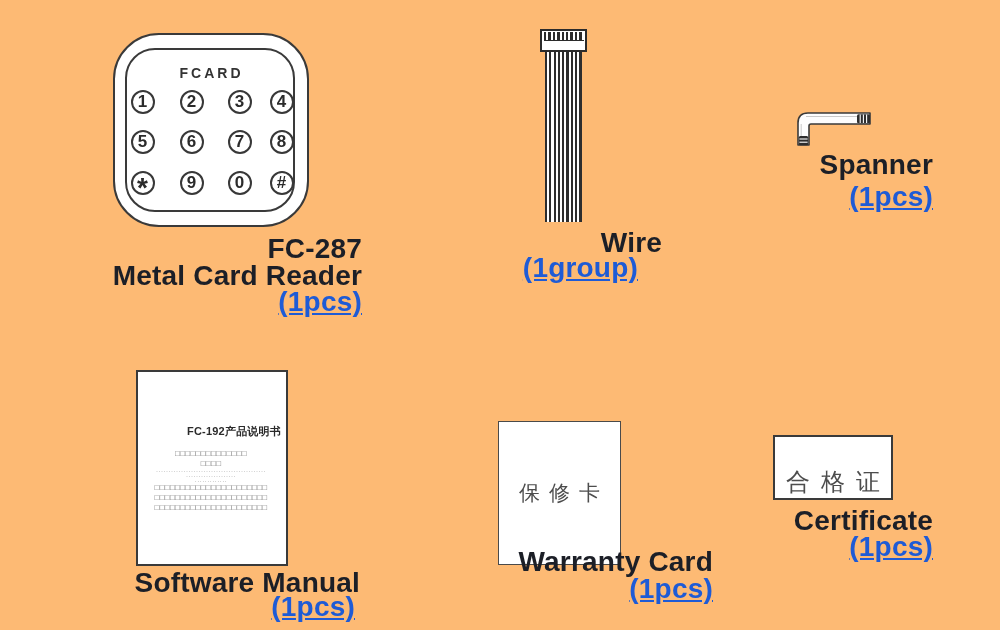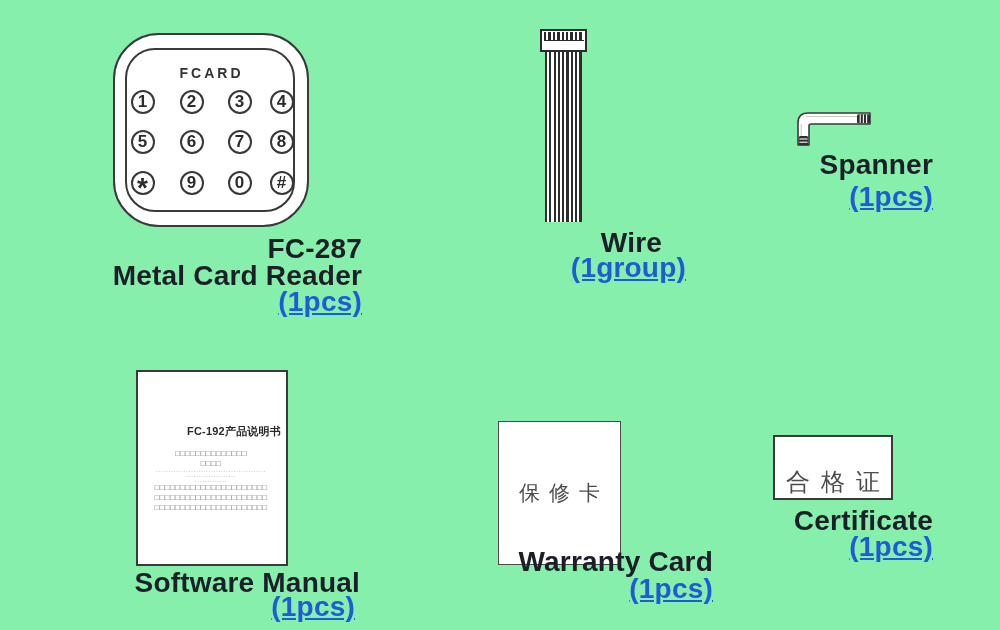--- a/index.html
+++ b/index.html
@@ -1,18 +1,18 @@
 <!DOCTYPE html>
 <html><head>
 <meta charset="utf-8">
 <style>
   html, body { margin: 0; padding: 0; background: #ffffff; }
   .canvas {
     position: relative; width: 1000px; height: 630px;
-    background: #86efac; overflow: hidden;
+    background: #fdba74; overflow: hidden;
     font-family: "Liberation Sans", sans-serif;
   }
   .abs { position: absolute; }
 
   
   .lbl, .qty {
     position: absolute; text-align: right; font-weight: 700;
     font-size: 28px; line-height: 26px; letter-spacing: 0.2px;
   }
   .lbl { color: #1c1f27; }
@@ -140,21 +140,21 @@
 
   <div class="lbl" style="left:62px;top:236px;width:300px">FC-287</div>
   <div class="lbl" style="left:62px;top:263px;width:300px">Metal Card Reader</div>
   <div class="qty" style="left:62px;top:289px;width:300px">(1pcs)</div>
 
   <div class="abs wire-connector">
     <div class="wire-teeth"></div>
   </div>
   <div class="abs wire-ribbon"></div>
   <div class="lbl" style="left:462px;top:230px;width:200px">Wire</div>
-  <div class="qty" style="left:486px;top:255px;width:200px">(1group)</div>
+  <div class="qty" style="left:438px;top:255px;width:200px">(1group)</div>
 
   <svg class="abs" style="left:790px;top:105px" width="86" height="46" viewBox="0 0 86 46">
     <path d="M 8,40 L 8,18 Q 8,8 18,8 L 80,8 L 80,19 L 21,19 Q 19,19 19,21 L 19,40 Z" fill="#fdfdfd" stroke="#3a3a3a" stroke-width="1.6" stroke-linejoin="round"></path>
     <line x1="11.2" y1="37" x2="11.2" y2="19" stroke="#c9c9c9" stroke-width="1"></line>
     <line x1="16" y1="11.5" x2="76" y2="11.5" stroke="#c9c9c9" stroke-width="1"></line>
     <rect x="67" y="9.3" width="13" height="8.9" rx="1.5" fill="#2e2e2e"></rect>
     <line x1="70.2" y1="9.5" x2="70.2" y2="18" stroke="#ffffff" stroke-width="1.1"></line>
     <line x1="73.4" y1="9.5" x2="73.4" y2="18" stroke="#ffffff" stroke-width="1.1"></line>
     <line x1="76.6" y1="9.5" x2="76.6" y2="18" stroke="#ffffff" stroke-width="1.1"></line>
     <rect x="8.8" y="31" width="9.4" height="9.2" rx="1.5" fill="#2e2e2e"></rect>

